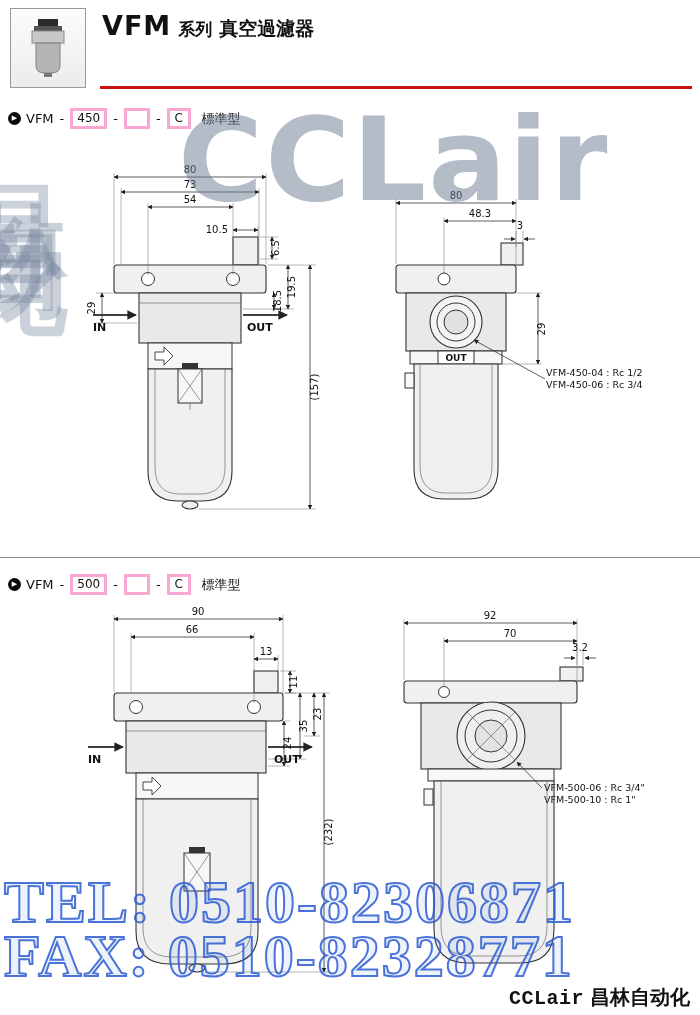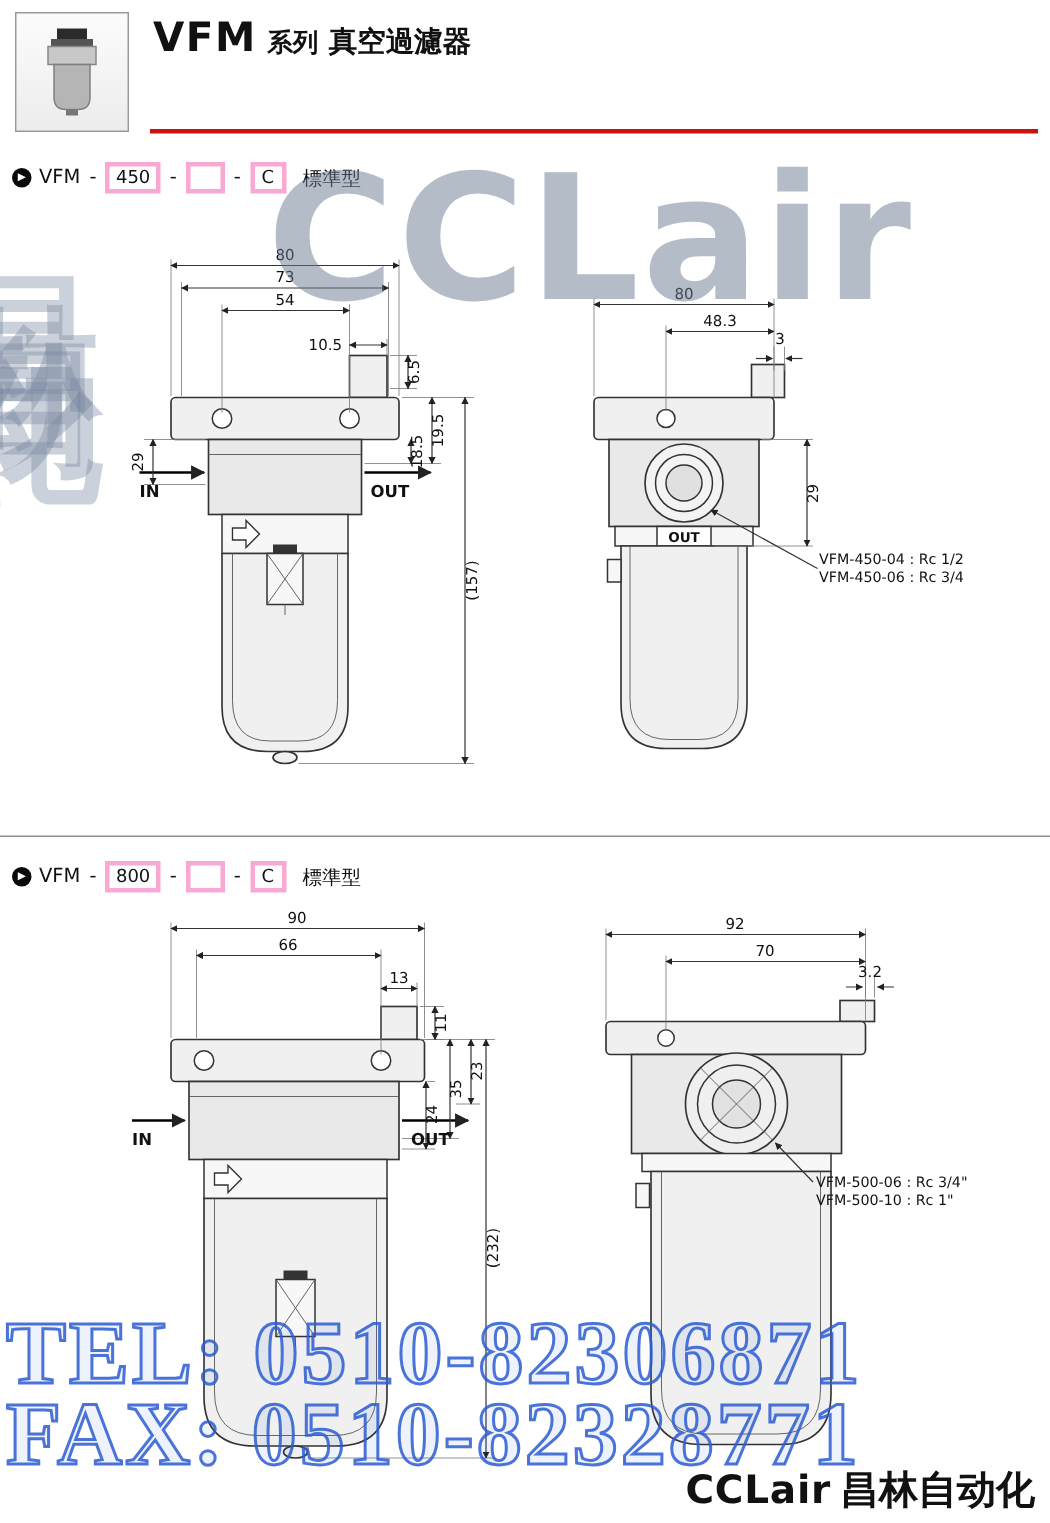--- a/index.html
+++ b/index.html
@@ -53,21 +53,21 @@
   .wm-brand{left:178px;top:92px;font-size:116px;font-weight:bold;letter-spacing:2px;
     color:rgba(106,122,146,.5);}
   .wm-vert{left:-46px;top:108px;writing-mode:vertical-rl;font-size:98px;font-weight:bold;
     letter-spacing:14px;color:rgba(118,134,158,.38);}
   .wm-tel{left:4px;top:868px;}
   .wm-fax{left:4px;top:922px;}
   .wm-blue{font-size:60px;font-weight:bold;letter-spacing:2px;
     font-family:"Liberation Serif","DejaVu Serif",serif;
     color:rgba(44,92,210,.08);-webkit-text-stroke:2px rgba(44,92,210,.85);}
   
-  .footer{position:absolute;right:10px;bottom:4px;font-size:26px;font-weight:bold;z-index:20;}
+  .footer{position:absolute;right:10px;bottom:4px;font-size:20px;font-weight:bold;z-index:20;font-family:Liberation Mono, monospace;}
   .footer .brand{letter-spacing:.5px;margin-right:6px;}
 </style>
 </head>
 <body>
 
 <svg width="0" height="0" style="position:absolute" aria-hidden="true">
   <defs>
     <marker id="arr" viewBox="0 0 10 10" refX="9" refY="5" markerWidth="6" markerHeight="6" orient="auto-start-reverse">
       <path d="M0,0 L10,5 L0,10 z" fill="#222"></path>
     </marker>
@@ -214,21 +214,21 @@
   </svg>
 </div>
 
 <div class="divider"></div>
 
 <div class="section sec2">
   <div class="section-label">
     <span class="bullet">▶</span>
     <span>VFM</span>
     <span class="dash">-</span>
-    <span class="mbox">800</span>
+    <span class="mbox">500</span>
     <span class="dash">-</span>
     <span class="mbox mbox-blank"></span>
     <span class="dash">-</span>
     <span class="mbox">C</span>
     <span class="mtype">標準型</span>
   </div>
 
   <svg class="drawing" width="620" height="380" viewBox="0 0 620 380">
 
     <g>

